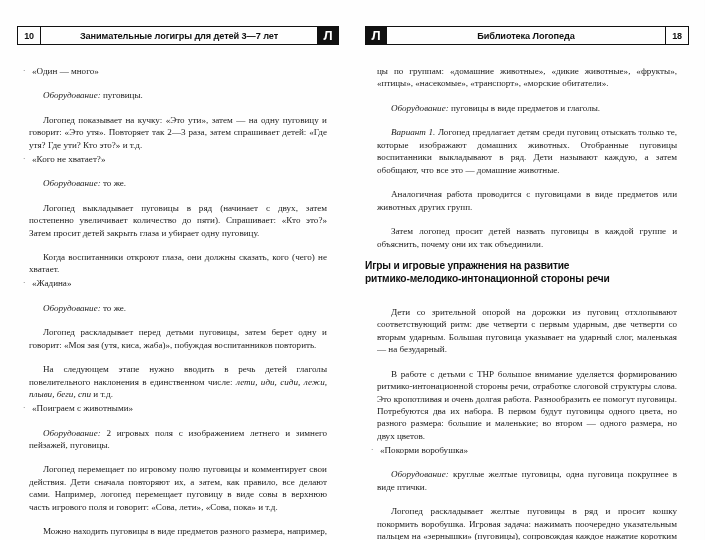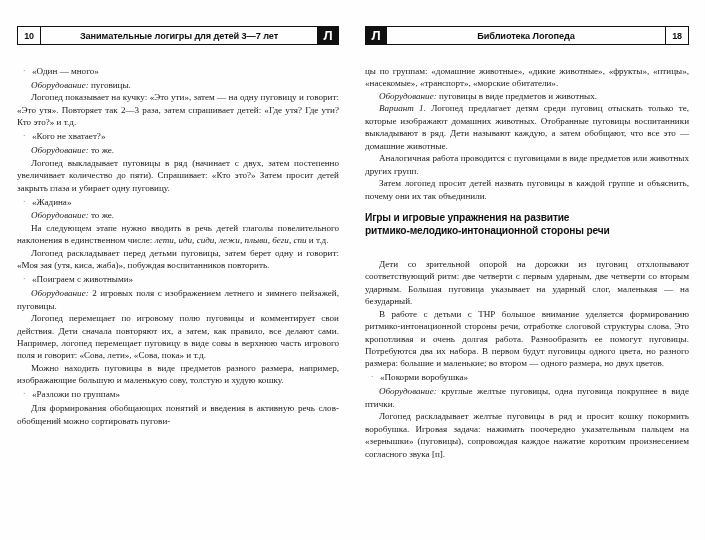--- a/index.html
+++ b/index.html
@@ -71,21 +71,21 @@
   }
 
   
   .col{
     font-size:9.1px;
     line-height:12.45px;
     color:#1a1a1a;
     text-align:justify;
     text-justify:inter-word;
   }
-  p{margin:0;}
+  p{margin:12px;}
   .para{
     text-indent:14px;
     margin-bottom:0;
   }
   .para.cont{text-indent:0;}
   .equip{
     text-indent:14px;
   }
   .equip .lbl{font-style:italic;}
   .ital{font-style:italic;font-family:Liberation Serif, serif;}
@@ -139,28 +139,29 @@
       </div>
       <p class="equip"><span class="lbl">Оборудование:</span><span> пуговицы.</span></p>
       <p class="para">Логопед показывает на кучку: «Это ути», затем — на одну пуговицу и говорит: «Это утя». Повторяет так 2—3 раза, затем спрашивает детей: «Где утя? Где ути? Кто это?» и т.д.</p>
 
       <div class="bullet">
         <span class="dot">·</span>
         <span class="btxt">«Кого не хватает?»</span>
       </div>
       <p class="equip"><span class="lbl">Оборудование:</span><span> то же.</span></p>
       <p class="para">Логопед выкладывает пуговицы в ряд (начинает с двух, затем постепенно увеличивает количество до пяти). Спрашивает: «Кто это?» Затем просит детей закрыть глаза и убирает одну пуговицу.</p>
+      <p class="para">Когда воспитанники откроют глаза, они должны сказать, кого (чего) не хватает.</p>
 
       <div class="bullet">
         <span class="dot">·</span>
         <span class="btxt">«Жадина»</span>
       </div>
       <p class="equip"><span class="lbl">Оборудование:</span><span> то же.</span></p>
+      <p class="para">Логопед раскладывает перед детьми пуговицы, затем берет одну и говорит: «Моя зая (утя, киса, жаба)», побуждая воспитанников повторить.</p>
       <p class="para"><span>На следующем этапе нужно вводить в речь детей глаголы повелительного наклонения в единственном числе: </span><span class="ital">лети, иди, сиди, лежи, плыви, беги, спи</span><span> и т.д.</span></p>
-      <p class="para">Логопед раскладывает перед детьми пуговицы, затем берет одну и говорит: «Моя зая (утя, киса, жаба)», побуждая воспитанников повторить.</p>
 
       <div class="bullet">
         <span class="dot">·</span>
         <span class="btxt">«Поиграем с животными»</span>
       </div>
       <p class="equip"><span class="lbl">Оборудование:</span><span> 2 игровых поля с изображением летнего и зимнего пейзажей, пуговицы.</span></p>
       <p class="para">Логопед перемещает по игровому полю пуговицы и комментирует свои действия. Дети сначала повторяют их, а затем, как правило, все делают сами. Например, логопед перемещает пуговицу в виде совы в верхнюю часть игрового поля и говорит: «Сова, лети», «Сова, пока» и т.д.</p>
       <p class="para">Можно находить пуговицы в виде предметов разного размера, например, изображающие большую и маленькую сову, толстую и худую кошку.</p>
 
       <div class="bullet">
@@ -176,21 +177,21 @@
 
     <div class="runhead">
       <div class="mark left-mark">Л</div>
       <div class="title">Библиотека Логопеда</div>
       <div class="folio right-folio">18</div>
     </div>
 
     <div class="col">
 
       <p class="para cont">цы по группам: «домашние животные», «дикие животные», «фрукты», «птицы», «насекомые», «транспорт», «морские обитатели».</p>
-      <p class="equip"><span class="lbl">Оборудование:</span><span> пуговицы в виде предметов и животных.</span></p>
+      <p class="equip"><span class="lbl">Оборудование:</span><span> пуговицы в виде предметов и глаголы.</span></p>
 
       <p class="para"><span class="ital">Вариант 1.</span><span> Логопед предлагает детям среди пуговиц отыскать только те, которые изображают домашних животных. Отобранные пуговицы воспитанники выкладывают в ряд. Дети называют каждую, а затем обобщают, что все это — домашние животные.</span></p>
       <p class="para">Аналогичная работа проводится с пуговицами в виде предметов или животных других групп.</p>
 
       <p class="para">Затем логопед просит детей назвать пуговицы в каждой группе и объяснить, почему они их так объединили.</p>
 
       <div class="secthead">
         <div>Игры и игровые упражнения на развитие</div>
         <div>ритмико-мелодико-интонационной стороны речи</div>
       </div>

